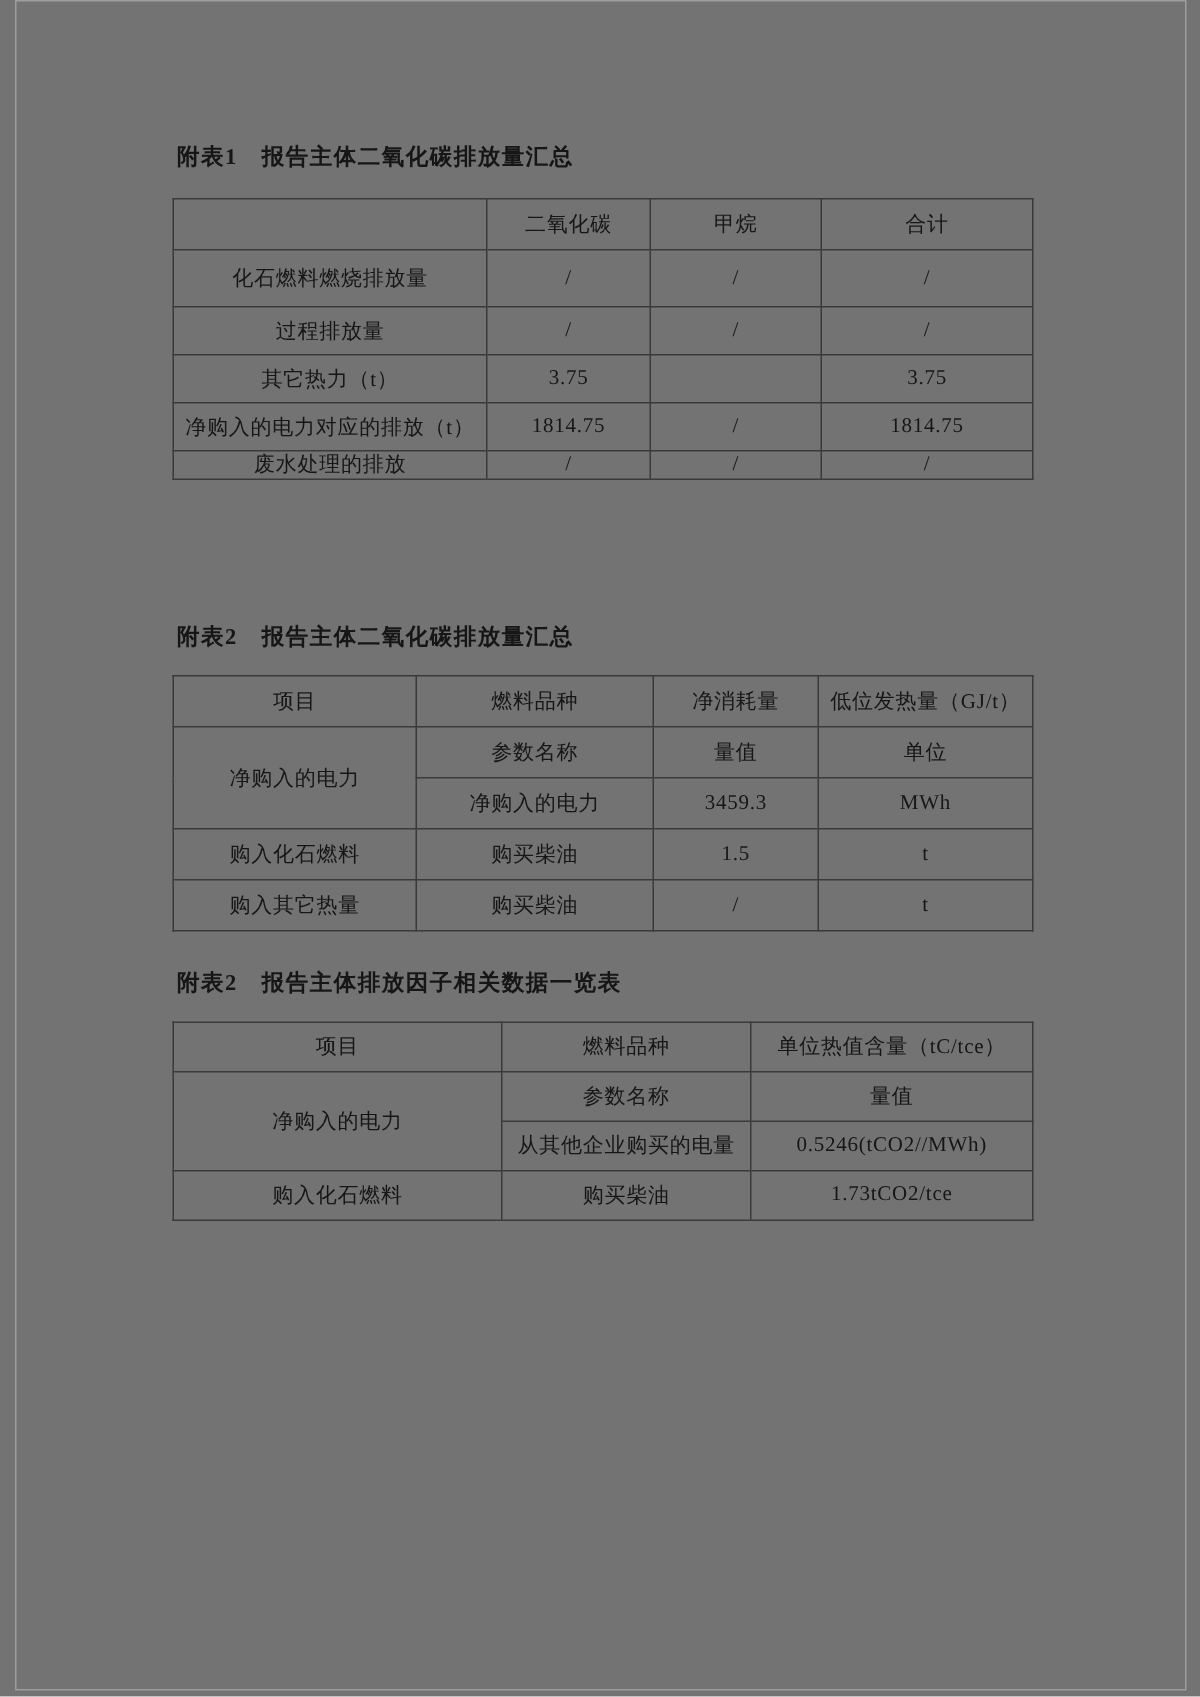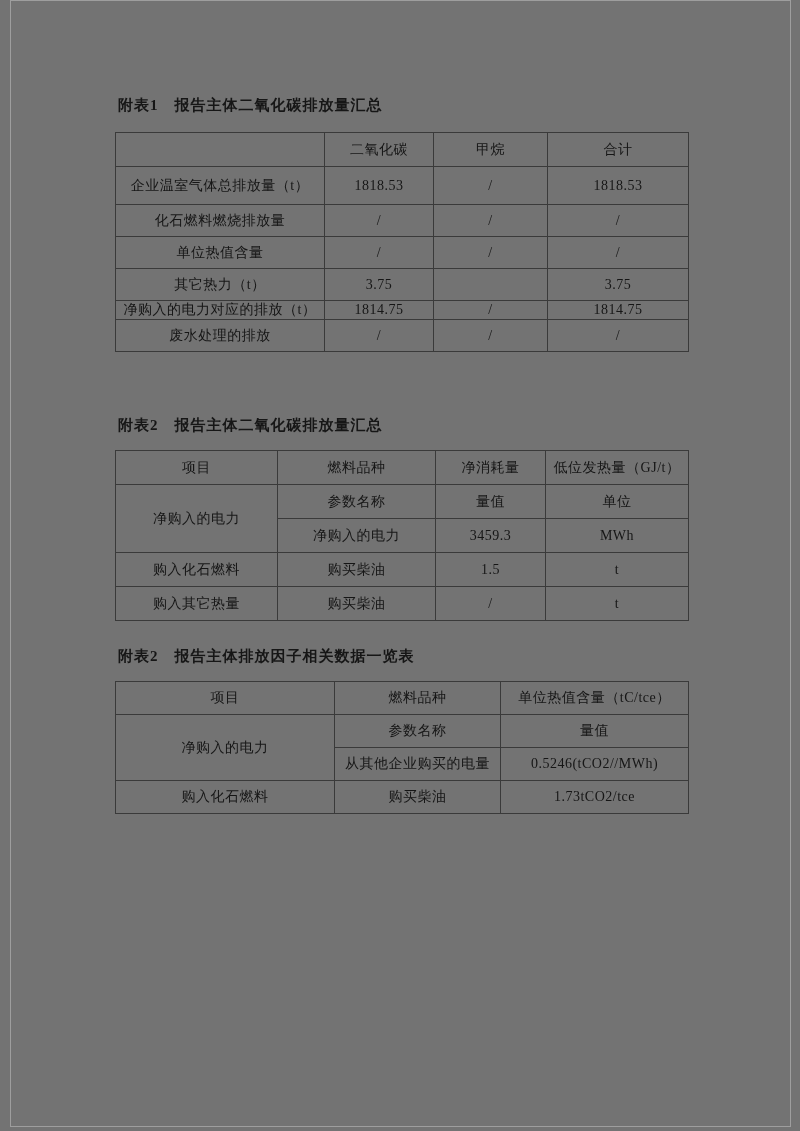--- a/index.html
+++ b/index.html
@@ -86,33 +86,27 @@
         <col style="width:141px">
     </colgroup>
     <tbody>
       <tr>
         <th></th>
         <th>二氧化碳</th>
         <th>甲烷</th>
         <th>合计</th>
       </tr>
       <tr>
-        <td>企业温室气体总排放量（t）</td>
-        <td>1818.53</td>
-        <td>/</td>
-        <td>1818.53</td>
-      </tr>
-      <tr>
         <td>化石燃料燃烧排放量</td>
         <td>/</td>
         <td>/</td>
         <td>/</td>
       </tr>
       <tr>
-        <td>单位热值含量</td>
+        <td>过程排放量</td>
         <td>/</td>
         <td>/</td>
         <td>/</td>
       </tr>
       <tr>
         <td>其它热力（t）</td>
         <td>3.75</td>
         <td></td>
         <td>3.75</td>
       </tr>

